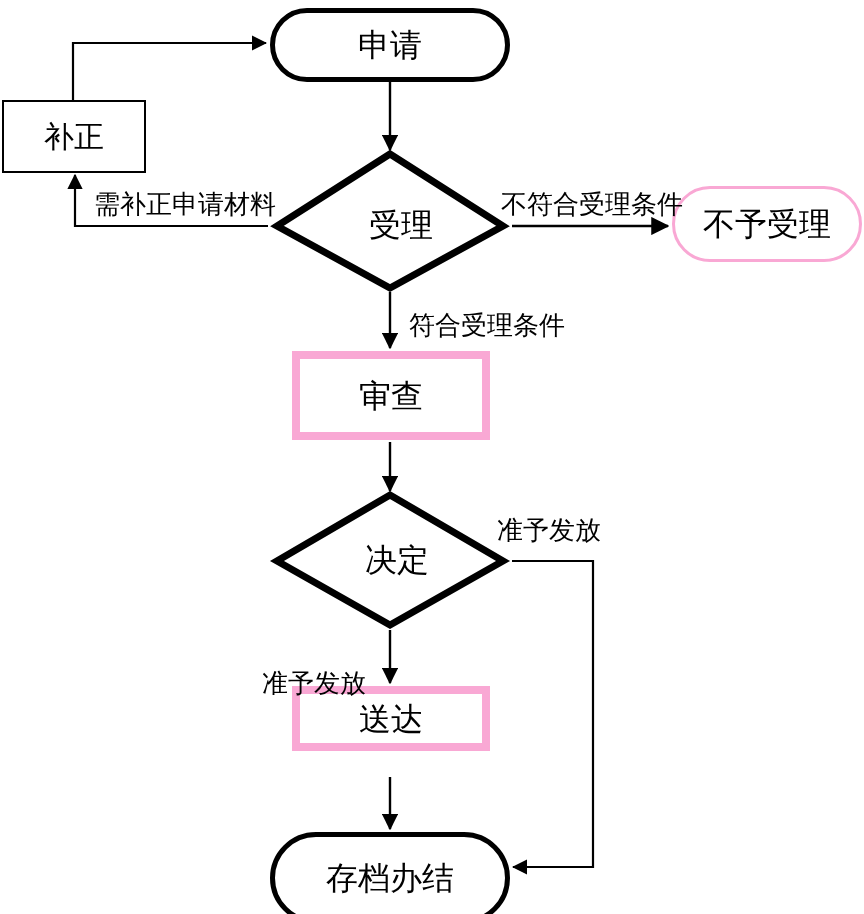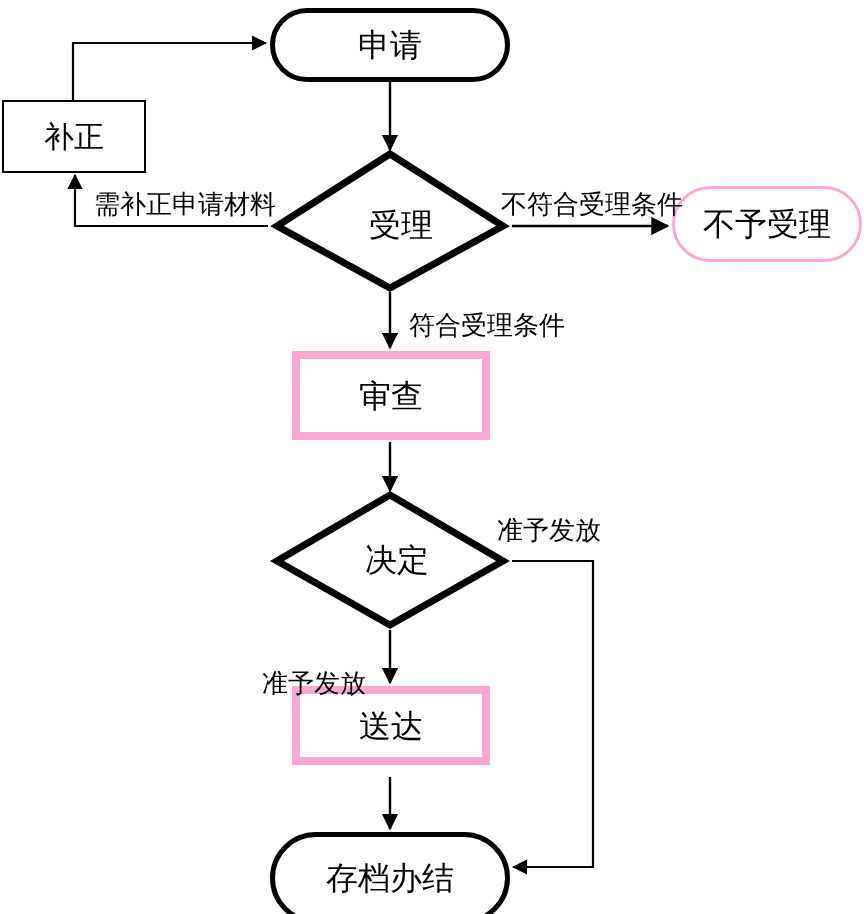--- a/index.html
+++ b/index.html
@@ -130,21 +130,21 @@
   </div>
 
   <div class="node rect-thick" style="left:292px; top:351px; width:198px; height:89px;">
     <span>审查</span>
   </div>
 
   <div class="diamond-label" style="left:284px; top:531px; width:226px; height:60px;">
     <span>决定</span>
   </div>
 
-  <div class="node rect-thick" style="left:292px; top:686px; width:198px; height:79px;">
+  <div class="node rect-thick" style="left:292px; top:686px; width:198px; height:65px;">
     <span>送达</span>
   </div>
 
   <div class="node stadium-thick" style="left:270px; top:832px; width:240px; height:92px;">
     <span>存档办结</span>
   </div>
 
   <div class="edge-label" style="left:94px; top:192px;">需补正申请材料</div>
 
   <div class="edge-label" style="left:501px; top:192px;">不符合受理条件</div>

